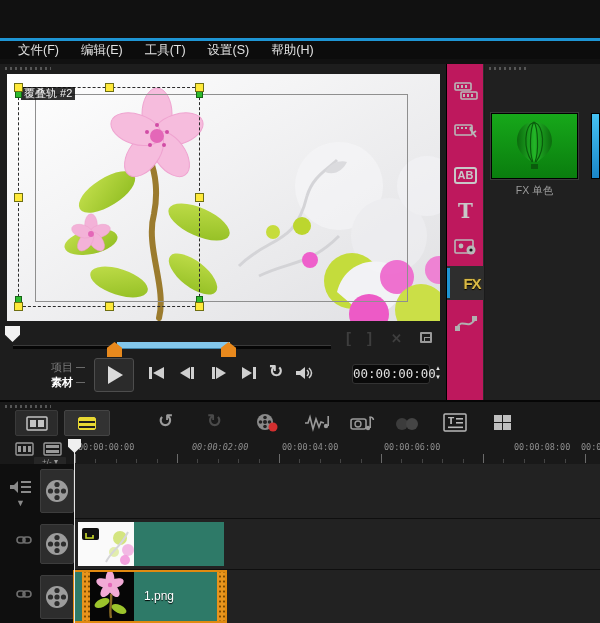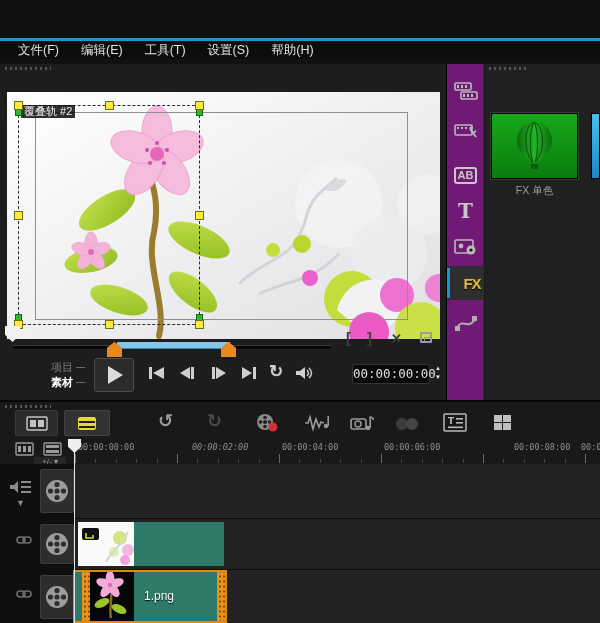--- a/index.html
+++ b/index.html
@@ -25,21 +25,21 @@
   .menubar{position:absolute;left:0;top:41px;width:600px;height:18px;background:#0c0c0c;
            display:flex;align-items:center;padding-left:18px;gap:22px;}
   .menu-item{font-size:12.5px;color:#e2e2e2;cursor:default;}
 
   
   .main{position:absolute;left:0;top:64px;width:600px;height:336px;background:#1b1b1b;}
   .preview-panel{position:absolute;left:0;top:0;width:447px;height:336px;background:#1d1d1d;border-right:1px solid #000;}
   .grip{height:3px;background-image:repeating-linear-gradient(90deg,#565656 0 2px,transparent 2px 5px);}
   .pv-grip{position:absolute;left:5px;top:3px;width:46px;}
 
-  .viewport{position:absolute;left:7px;top:28px;width:433px;height:247px;background:#000000;overflow:hidden;}
+  .viewport{position:absolute;left:7px;top:10px;width:433px;height:247px;background:#000000;overflow:hidden;}
   .img-frame{position:absolute;left:28px;top:20px;width:373px;height:208px;border:1px solid #8f8f8f;}
   .marquee{position:absolute;left:11px;top:13px;width:182px;height:220px;border:1px dashed #2b2b2b;}
   .ovl-label{position:absolute;left:2px;top:-1px;background:rgba(10,10,10,.85);color:#f2f2f2;
              font-size:11px;line-height:13px;padding:0 3px;white-space:nowrap;}
   .hy{position:absolute;width:9px;height:9px;background:#ffe93a;border:1px solid #6f6f12;}
   .hg{position:absolute;width:7px;height:7px;background:#2db82d;border:1px solid #156615;}
 
   
   .shield{position:absolute;left:5px;top:262px;width:15px;height:16px;background:#f2f2f2;
           clip-path:polygon(0 0,100% 0,100% 55%,50% 100%,0 55%);}
@@ -60,21 +60,21 @@
             border-top:9px solid transparent;border-bottom:9px solid transparent;}
   .tr-ic{position:absolute;top:301px;width:22px;height:16px;fill:#cfcfcf;}
   .repeat-ic{position:absolute;left:269px;top:297px;font-size:17px;color:#cfcfcf;font-weight:bold;}
   .timecode{position:absolute;left:352px;top:300px;width:78px;height:20px;background:#0a0a0a;
             border:1px solid #333;border-radius:3px;color:#e0e0e0;text-align:center;line-height:18px;
             font-family:"DejaVu Sans Mono",monospace;font-size:12.5px;}
   .spinner{position:absolute;left:433px;top:300px;width:10px;height:20px;color:#e8e8e8;font-size:6px;
            line-height:9px;text-align:center;}
 
   
-  .nav-col{position:absolute;left:447px;top:0;width:37px;height:336px;background:#701a75;border-right:1px solid #2d2d2d;}
+  .nav-col{position:absolute;left:447px;top:0;width:37px;height:336px;background:#be185d;border-right:1px solid #2d2d2d;}
   .nav-btn{position:absolute;left:0;width:37px;height:34px;display:flex;align-items:center;justify-content:center;}
   .nav-ab{font-size:11px;font-weight:bold;color:#c8c8c8;border:2px solid #c8c8c8;border-radius:3px;padding:0 2px;line-height:13px;}
   .nav-t{font-size:20px;font-weight:bold;color:#c8c8c8;font-family:"DejaVu Serif",serif;}
   .nav-fx-box{position:absolute;left:0;top:202px;width:37px;height:34px;background:#2e2e2e;
      display:flex;align-items:center;justify-content:center;}
   .nav-fx-bar{position:absolute;left:0;top:2px;width:3px;height:30px;background:#1e95d4;}
   .nav-fx-txt{font-size:15px;font-weight:bold;color:#d9b945;text-shadow:0 1px 1px #000,0 0 2px #6b5a10;letter-spacing:-1px;margin-left:13px;}
 
   
   .gallery{position:absolute;left:485px;top:0;width:115px;height:336px;background:#202020;}

